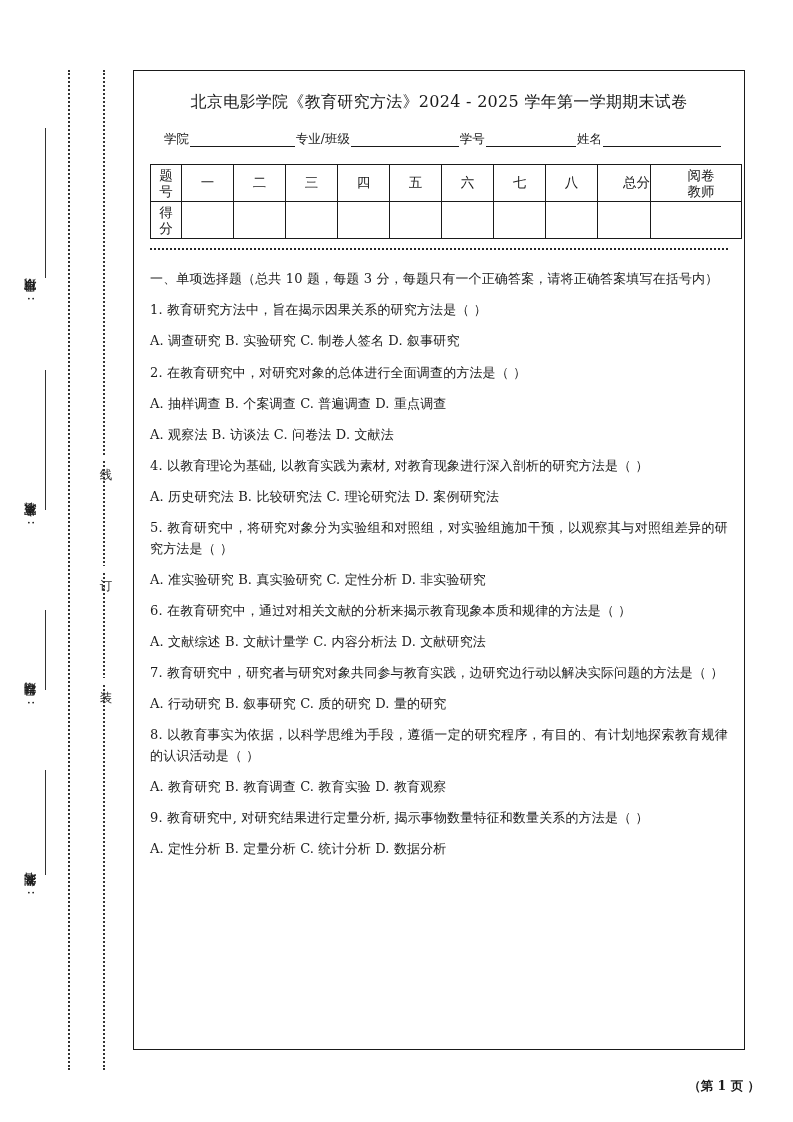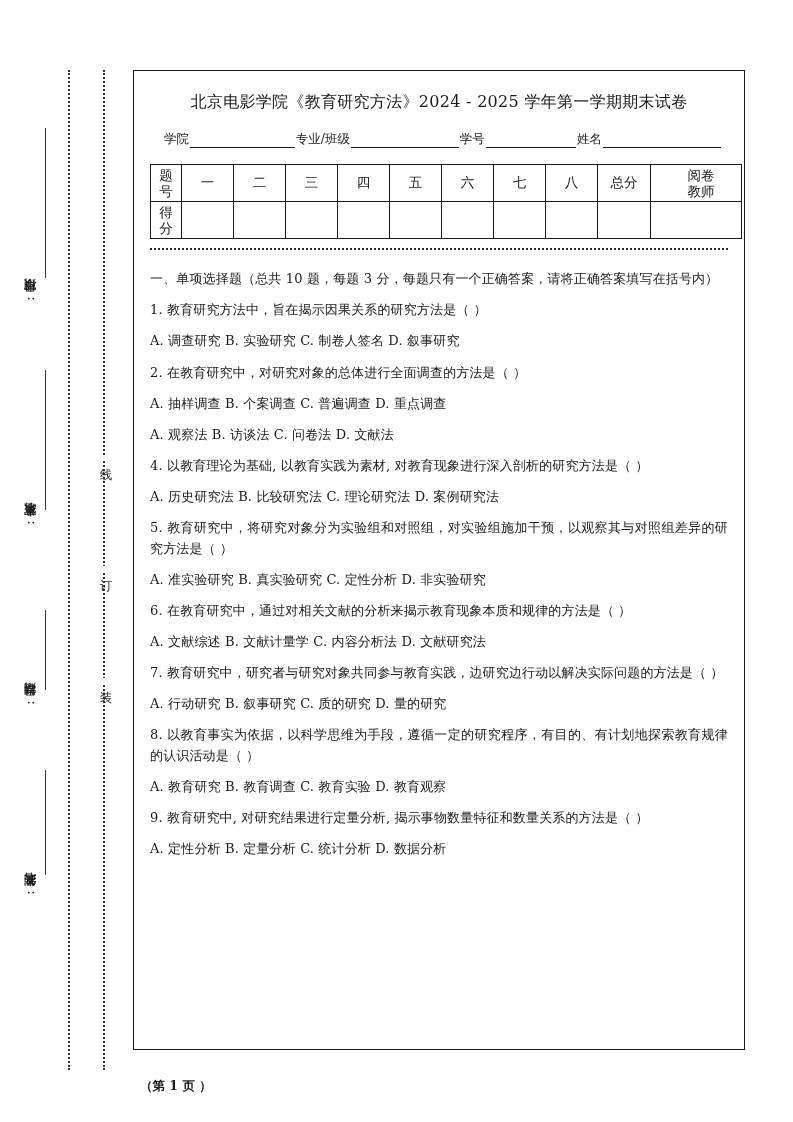--- a/index.html
+++ b/index.html
@@ -82,21 +82,21 @@
     text-align-last: center;
     font-weight: 500;
     letter-spacing: 0.3px;
     margin: 4px 4px 0 4px;
   }
 
   #id-fields {
     margin: 16px 6px 0 14px;
     font-size: 12.5px;
     display: flex;
-    align-items: flex-end;
+    align-items: center;
     white-space: nowrap;
   }
   .field-label { flex: 0 0 auto; }
   .field-blank {
     flex: 1 1 auto;
     border-bottom: 1px solid #1a1a1a;
     height: 13px;
     margin: 0 1px;
   }
   .fb-college { flex-grow: 1.02; }
@@ -114,21 +114,21 @@
   #score-table td {
     border: 1.2px solid #1a1a1a;
     text-align: center;
     vertical-align: middle;
     font-size: 13.5px;
     height: 36px;
     padding: 0;
   }
   #score-table td.stub { width: 30px; }
   #score-table td.num  { width: 51px; }
-  #score-table td.total { width: 52px; }
+  #score-table td.total { width: 52px; text-align: right; }
   #score-table td.grader { width: 80px; padding-left: 10px; }
   .stack { display: block; line-height: 1.25; }
 
   #table-dotted-sep {
     margin: 9px 0 0 0;
     border-top: 2.6px dotted #262626;
     height: 0;
   }
 
   
@@ -152,24 +152,24 @@
   #section-heading {
     margin: 2px 0 0 0;
     text-align: justify;
     text-justify: inter-ideograph;
     letter-spacing: 0.15px;
   }
 
   
   #page-footer {
     position: absolute;
-    left: 140px;
+    left: 148px;
     top: 1078px;
     width: 612px;
-    text-align: left;
+    text-align: right;
     font-size: 12.5px;
     font-weight: bold;
   }
 </style>
 </head>
 <body>
 
 <div id="left-margin">
   <div class="dotted-rule" id="dotted-rule-outer"></div>
   <div class="dotted-rule" id="dotted-rule-inner"></div>

